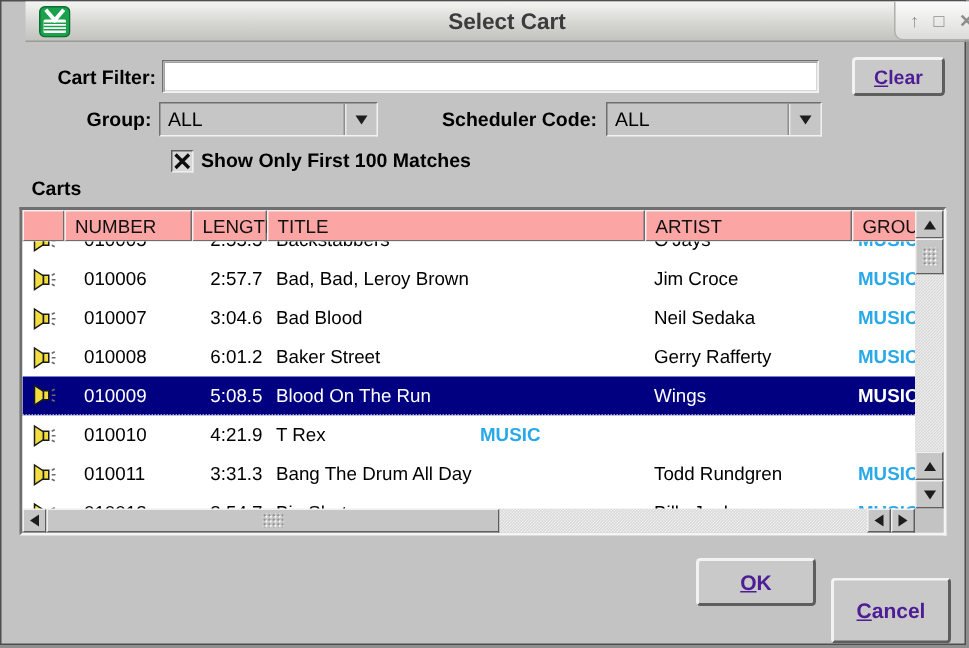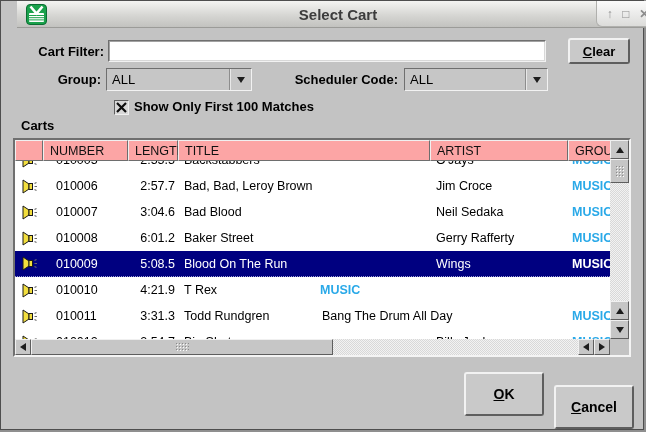--- a/index.html
+++ b/index.html
@@ -16,21 +16,21 @@
   .win-controls{position:absolute;right:0;top:0;width:62px;height:25px;
     background:linear-gradient(#fbfbfb,#dcdcda);border-left:1px solid #b0b0ad;
     border-bottom:1px solid #b0b0ad;border-radius:0 0 0 6px;
     display:flex;align-items:center;justify-content:space-evenly;}
   .win-btn{color:#8d8d8d;font-weight:bold;font-size:12px;line-height:1;cursor:default;}
   
   .sunken{border:1px solid;border-color:#6f6f6f #f2f2f2 #f2f2f2 #6f6f6f;
     box-shadow:inset 1px 1px 0 #a2a2a2, inset -1px -1px 0 #d8d8d8;}
   .raisedbtn{border:2px solid;border-color:#f2f2f2 #5e5e5e #5e5e5e #f2f2f2;
     border-radius:3px;background:#c9c9c9;box-sizing:border-box;
-    font-weight:bold;color:#000000;text-align:center;}
+    font-weight:bold;color:#4c1d95;text-align:center;}
   
   .lbl{position:absolute;font-weight:bold;font-size:13px;color:#000;}
   .cart-filter-input{position:absolute;left:107px;top:39px;width:430px;height:20px;
     background:#fff;font-size:13px;padding:0 3px;box-sizing:content-box;outline:none;}
   .clear-btn{position:absolute;left:567px;top:37px;width:62px;height:26px;
     font-size:13px;line-height:22px;}
   .combo{position:absolute;height:23px;background:#c6c6c6;box-sizing:border-box;
     border:1px solid;border-color:#6f6f6f #f2f2f2 #f2f2f2 #6f6f6f;
     display:flex;align-items:center;font-size:13px;}
   .combo .val{flex:1;padding-left:5px;}
@@ -92,21 +92,21 @@
   .hscroll{height:16px;display:flex;flex:none;}
   .hscroll .sb-btn{width:16px;height:16px;}
   .hscroll .sb-thumb{width:302px;height:16px;}
   .hscroll .track{flex:1;}
   .grip-v{width:10px;height:12px;}
   .tri-up2{width:0;height:0;border-left:4px solid transparent;border-right:4px solid transparent;border-bottom:6px solid #1d1d1d;}
   .tri-dn2{width:0;height:0;border-left:4px solid transparent;border-right:4px solid transparent;border-top:6px solid #1d1d1d;}
   .tri-lf2{width:0;height:0;border-top:4px solid transparent;border-bottom:4px solid transparent;border-right:6px solid #1d1d1d;}
   .tri-rt2{width:0;height:0;border-top:4px solid transparent;border-bottom:4px solid transparent;border-left:6px solid #1d1d1d;}
   
-  .ok-btn{position:absolute;left:463px;top:371px;width:80px;height:44px;font-size:14px;}
+  .ok-btn{position:absolute;left:463px;top:371px;width:80px;height:32px;font-size:14px;}
   .cancel-btn{position:absolute;left:553px;top:384px;width:80px;height:44px;font-size:14px;}
   u{text-decoration:underline;}
 </style>
 </head>
 <body>
 
 <div class="window">
 
   <div class="titlebar">
     <svg class="win-icon" viewBox="0 0 21 21">
@@ -248,22 +248,22 @@
           <div class="trow">
     <div class="cell c-icon">
       <svg width="17" height="15" viewBox="0 0 17 15">
         <polygon points="2,1 8,5 8,10 2,14 2,1" fill="#f2de3e" stroke="#1a1a1a" stroke-width="1"></polygon>
         <rect x="8" y="4.5" width="3.5" height="6" fill="#f2de3e" stroke="#1a1a1a" stroke-width="1"></rect>
         <path d="M13.5 4.5 L15.5 3.5 M13.5 7.5 L16 7.5 M13.5 10.5 L15.5 11.5" stroke="#6a6a6a" stroke-width="1.1" fill="none"></path>
       </svg>
     </div>
     <div class="cell c-number">010011</div>
     <div class="cell c-length">3:31.3</div>
+    <div class="cell c-title">Bang The Drum All Day</div>
     <div class="cell c-artist">Todd Rundgren</div>
-    <div class="cell c-title">Bang The Drum All Day</div>
     <div class="cell c-group">MUSIC</div>
   </div>
           <div class="trow">
     <div class="cell c-icon">
       <svg width="17" height="15" viewBox="0 0 17 15">
         <polygon points="2,1 8,5 8,10 2,14 2,1" fill="#f2de3e" stroke="#1a1a1a" stroke-width="1"></polygon>
         <rect x="8" y="4.5" width="3.5" height="6" fill="#f2de3e" stroke="#1a1a1a" stroke-width="1"></rect>
         <path d="M13.5 4.5 L15.5 3.5 M13.5 7.5 L16 7.5 M13.5 10.5 L15.5 11.5" stroke="#6a6a6a" stroke-width="1.1" fill="none"></path>
       </svg>
     </div>

